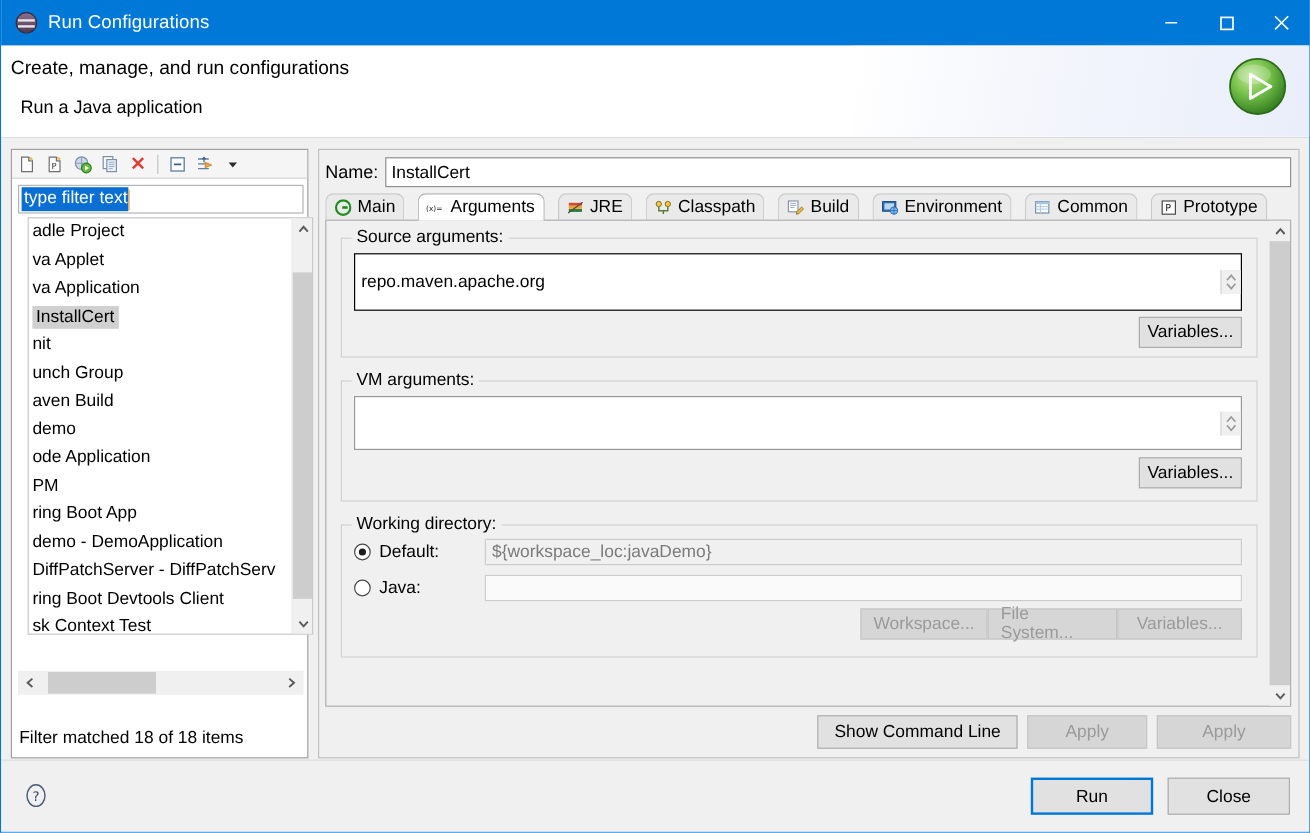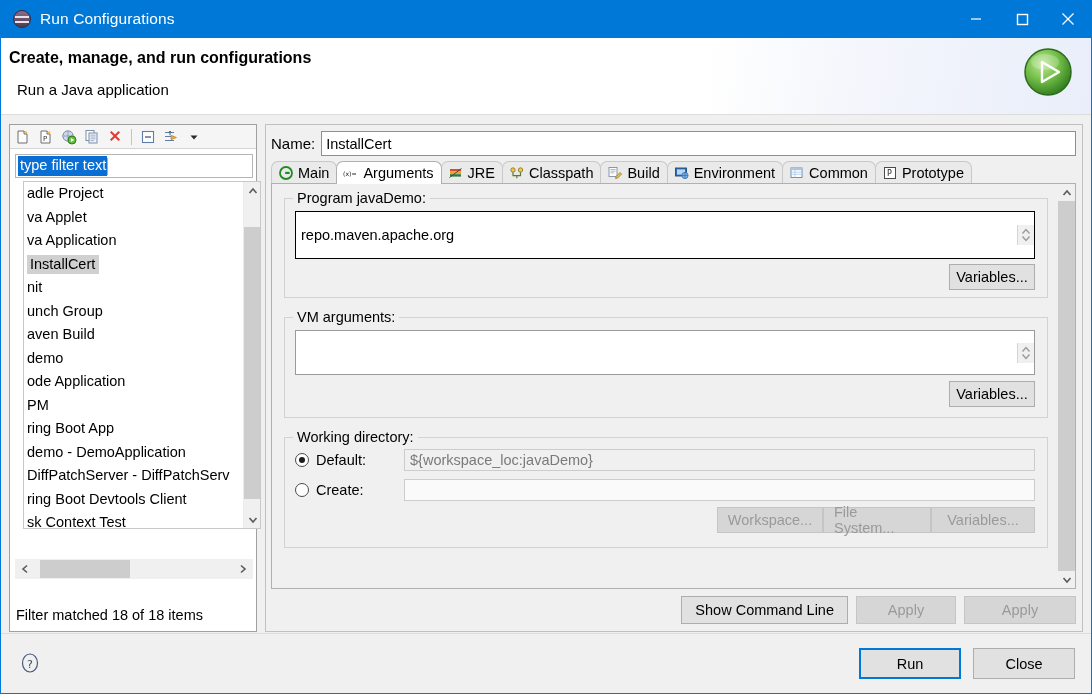--- a/index.html
+++ b/index.html
@@ -66,21 +66,21 @@
   
   .header {
     background: #ffffff;
     height: 76px;
     position: relative;
     overflow: hidden;
   }
   .header .h-title {
     position: absolute;
     left: 8px; top: 11px;
-    font-size: 16px; font-weight: bold;
+    font-size: 16px; font-weight: normal;
     color: #000;
   }
   .header .h-sub {
     position: absolute;
     left: 16px; top: 43px;
     font-size: 15px; color: #000;
   }
   .header .banner-shade {
     position: absolute;
     right: 0; top: 0; width: 380px; height: 76px;
@@ -231,21 +231,21 @@
     background: #ffffff;
     font-size: 14.5px;
     padding: 0 4px;
     font-family: "Liberation Sans", sans-serif;
     color: #000;
   }
 
   .tabstrip {
     position: absolute;
     left: 5px; top: 36px; right: 6px; height: 23px;
-    display: flex; align-items: flex-end;
+    display: flex; align-items: flex-end; gap: 12px;
   }
   .tab {
     height: 23px;
     display: flex; align-items: center;
     padding: 0 7px 0 6px;
     font-size: 14.5px;
     color: #000;
     background: #eaeaea;
     border: 1px solid #c8c8c8;
     border-bottom: none;
@@ -661,21 +661,21 @@
             </svg>
           </span>
           <span>Prototype</span>
         </div>
       </div>
 
       <div class="tabcontent">
         <div class="content-inner">
 
           <div class="group" style="top:14px; height:100px;">
-            <div class="gtitle">Program javaDemo:</div>
+            <div class="gtitle">Source arguments:</div>
             <div class="ta-wrap" style="top:12px; height:48px;">
               <div class="ta-text">repo.maven.apache.org</div>
               <div class="ta-spin">
                 <svg width="10" height="7" viewBox="0 0 10 7">
                     <polyline points="1.5,5.5 5,1.5 8.5,5.5" fill="none" stroke="#9a9a9a" stroke-width="1.4"></polyline>
                   </svg>
                 <svg width="10" height="7" viewBox="0 0 10 7">
                     <polyline points="1.5,1.5 5,5.5 8.5,1.5" fill="none" stroke="#9a9a9a" stroke-width="1.4"></polyline>
                   </svg>
               </div>
@@ -703,21 +703,21 @@
             <div class="gtitle">Working directory:</div>
 
             <div class="radio-row" style="top:11px;">
               <span class="radio checked"></span>
               <span class="radio-label">Default:</span>
               <span class="ro-field">${workspace_loc:javaDemo}</span>
             </div>
 
             <div class="radio-row" style="top:41px;">
               <span class="radio"></span>
-              <span class="radio-label">Create:</span>
+              <span class="radio-label">Java:</span>
               <span class="ro-field" style="background:#fafafa;"></span>
             </div>
 
             <div style="position:absolute; right:12px; top:69px; display:flex; ">
               <div class="btn disabled" style="width:106px;">Workspace...</div>
               <div class="btn disabled" style="width:108px;">File System...</div>
               <div class="btn disabled" style="width:104px;">Variables...</div>
             </div>
           </div>
 

